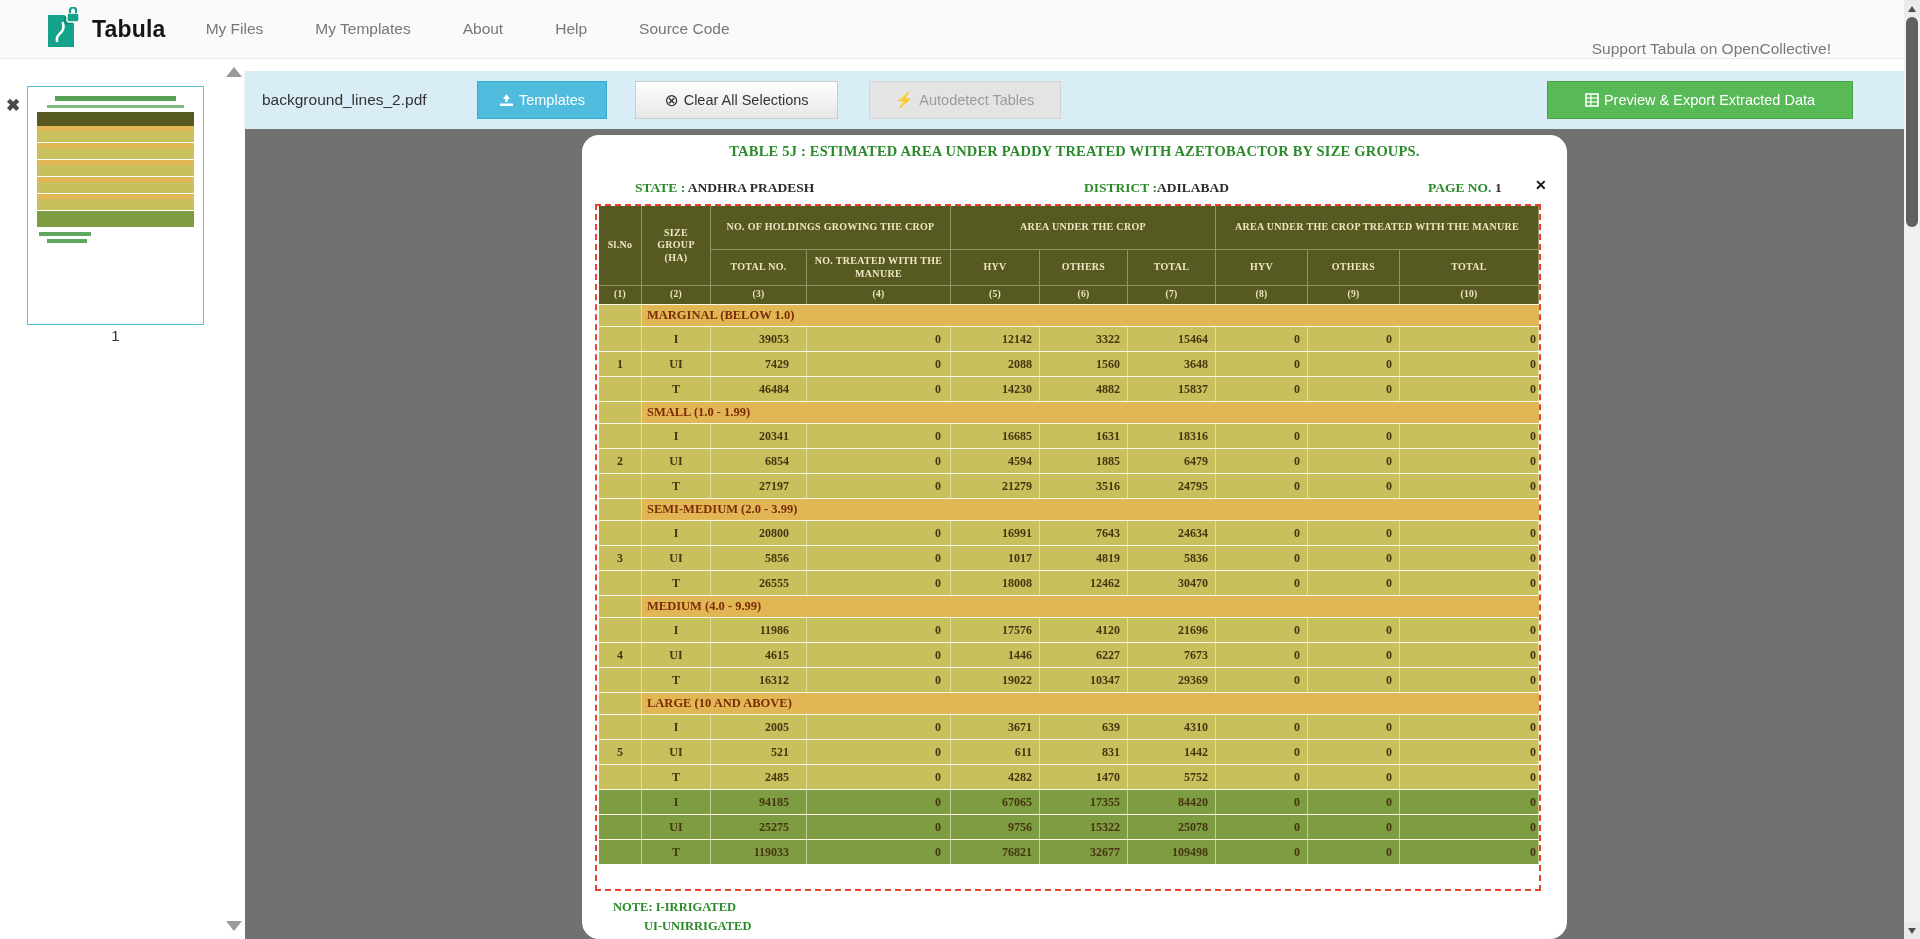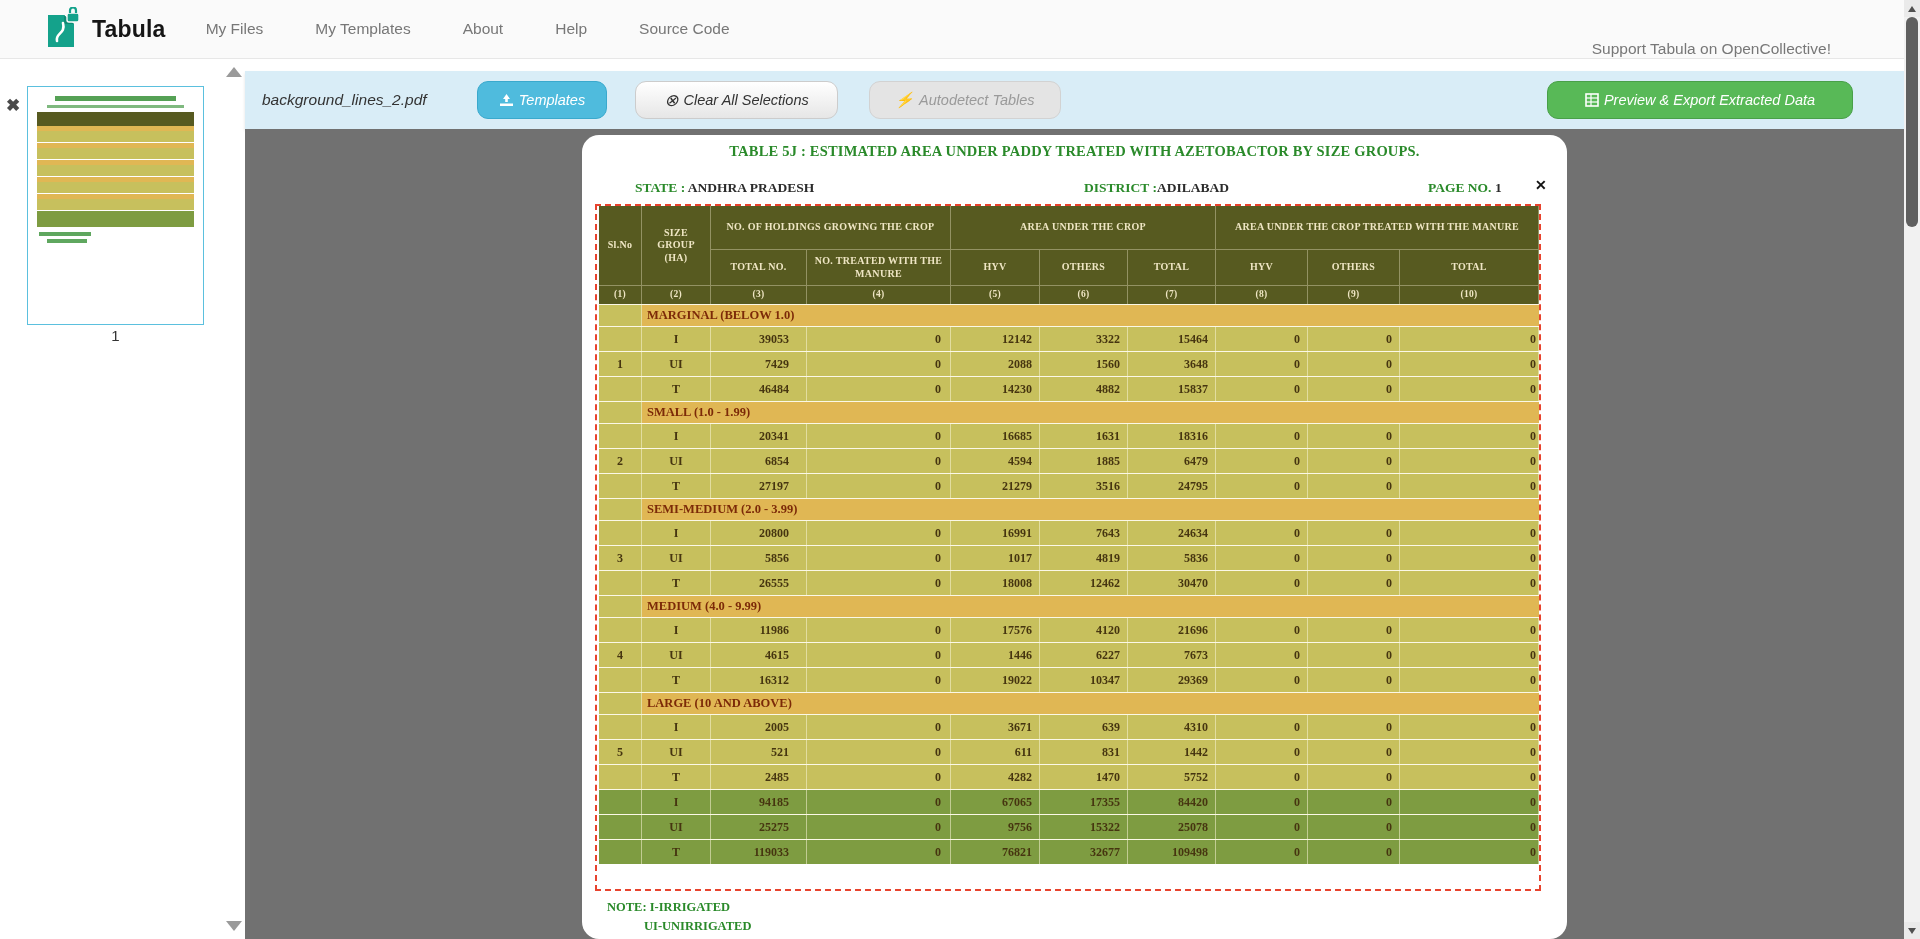--- a/index.html
+++ b/index.html
@@ -12,23 +12,23 @@
   .brand { display:flex; align-items:center; gap:10px; margin-left:44px; }
   .brand-title { font-size:23px; font-weight:bold; color:#151515; letter-spacing:0.2px; }
   .nav-menu { display:flex; align-items:center; margin-left:40px; gap:52px; }
   .nav-item { font-size:15.5px; color:#777; cursor:pointer; white-space:nowrap; }
   .nav-right { position:absolute; right:89px; top:0; height:59px; display:flex; align-items:center;
                font-size:15.5px; color:#777; cursor:pointer;margin-top:19px; }
 
   
   .toolbar { position:absolute; left:245px; top:71px; width:1659px; height:58px;
              background:var(--toolbar-bg); box-shadow:0 2px 3px rgba(0,0,0,0.12);
-             display:flex; align-items:center;font-style:italic; }
+             display:flex; align-items:center; }
   .filename { position:absolute; left:17px; font-size:15.5px; color:#333; }
-  .btn { position:absolute; height:38px; border-radius:11px; display:flex; align-items:center;
+  .btn { position:absolute; height:38px; border-radius:0; display:flex; align-items:center;
          justify-content:center; gap:5px; font-size:14.5px; cursor:pointer; border:1px solid transparent; }
   .btn-templates { left:232px; width:130px; background:var(--accent-blue); border-color:#3aa9cd; color:#fff; }
   .btn-clear { left:390px; width:203px; background:linear-gradient(#ffffff,#e6e6e6);
                border-color:#ccc; color:#333; }
   .btn-autodetect { left:624px; width:192px; background:#e4e4e4; border-color:#d2d2d2; color:#9a9a9a;
                     cursor:default; }
   .btn-export { right:51px; width:306px; background:var(--accent-green); border-color:#49a049; color:#fff; }
   .icon-circle-x { font-size:17px; line-height:1; color:#333; }
   .icon-bolt { font-size:15px; color:#8f8f8f; }
 
@@ -60,21 +60,21 @@
   .doc-serif { font-family:"Liberation Serif", serif; font-weight:bold; }
   .doc-title { position:absolute; left:0; top:8px; width:985px; text-align:center;
                font-size:14.5px; color:var(--title-green); letter-spacing:0.2px; }
   .doc-meta { position:absolute; top:45px; font-size:13.5px; }
   .meta-label { color:var(--title-green); }
   .meta-value { color:#2b2b2b; }
   .m-state { left:53px; } .m-district { left:502px; } .m-page { left:846px; }
   .sel-close { position:absolute; left:953px; top:42px; font-size:14px; font-weight:bold;
                color:#111; cursor:pointer; font-family:"Liberation Sans",sans-serif; }
   .doc-note { position:absolute; font-size:12.5px; color:var(--title-green); }
-  .note1 { left:25px; top:765px; } .note2 { left:62px; top:784px; }
+  .note1 { left:31px; top:765px; } .note2 { left:62px; top:784px; }
 
   
   .selection { position:absolute; left:13px; top:69px; width:946px; height:687px;
                border:2px dashed var(--selection-red); cursor:move; }
 
   
   .ptable { position:absolute; left:17px; top:71px; width:940px; font-family:"Liberation Serif",serif; font-weight:bold; }
   .thead { display:grid; grid-template-columns:43px 69px 96px 144px 89px 88px 88px 92px 92px 139px;
            grid-template-rows:44px 35px 19px; background:var(--header-olive);
            color:#efe6c4; font-size:10px; text-align:center; }

